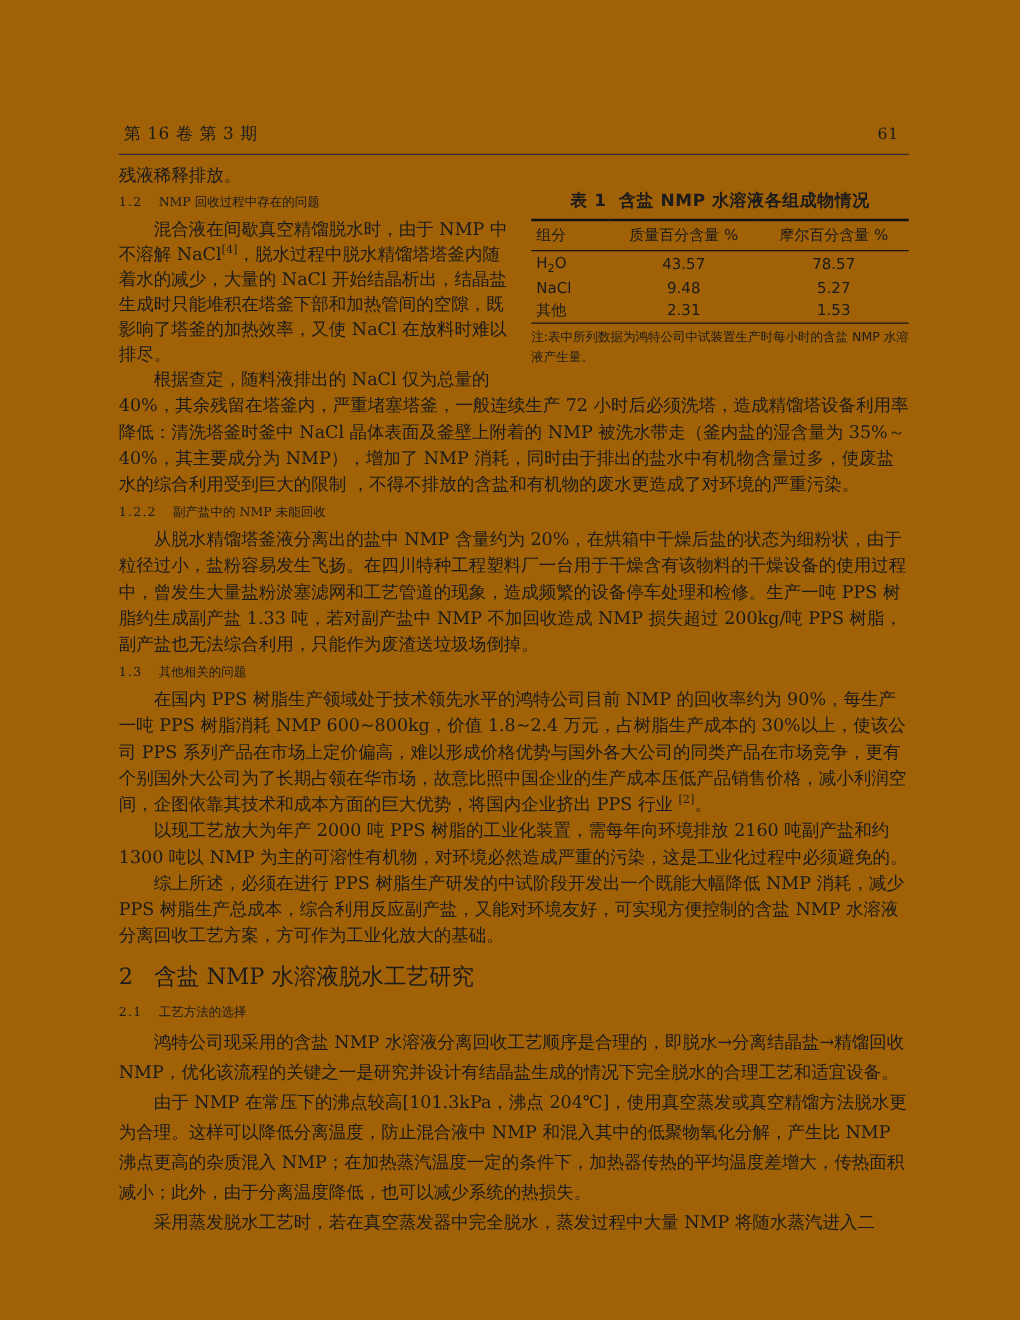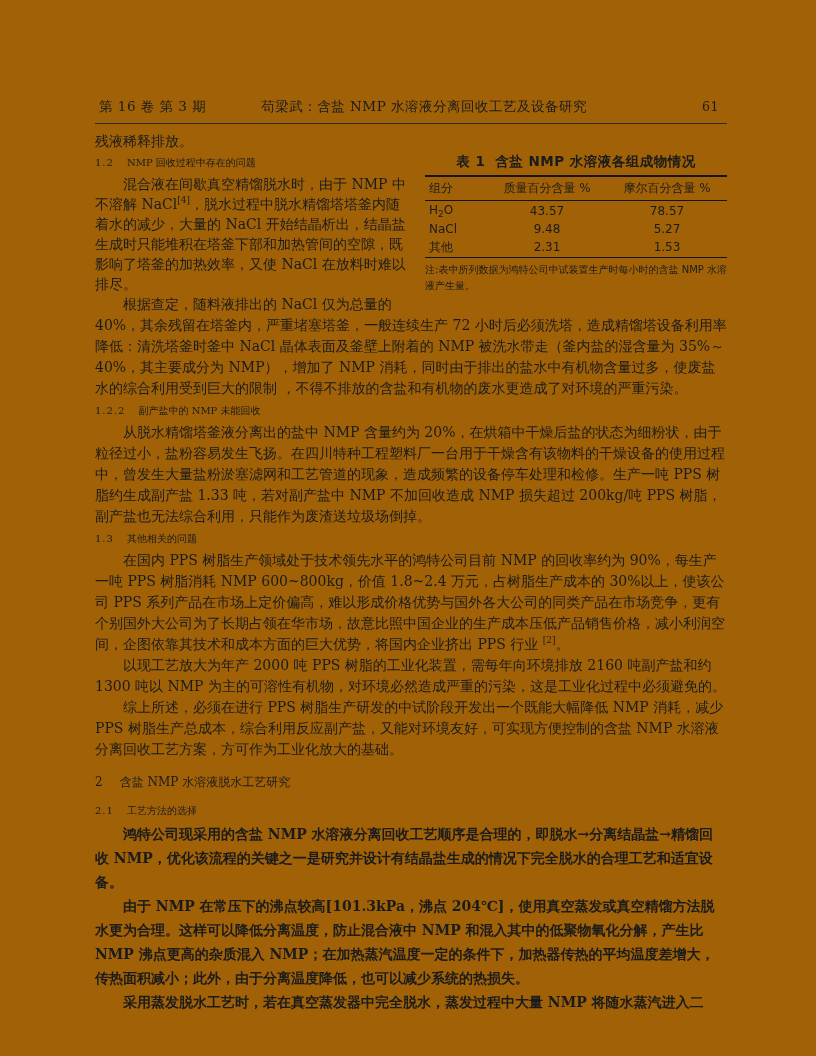--- a/index.html
+++ b/index.html
@@ -30,25 +30,25 @@
     letter-spacing: 0.5px;
   }
   .pheader .rtitle { margin-left: -60px; }
   .pheader .pnum { font-size: 12.5px; padding-right: 6px; }
 
   .bodytext { margin-top: 7px; font-size: 14px; }
   .bodytext p { margin: 0; text-indent: 2em; }
   .bodytext p.noind { text-indent: 0; }
   .lh20 { line-height: 20px; }
   .lh21 { line-height: 21px; }
-  .lh24 { line-height: 24px; font-weight: bold; }
+  .lh24 { line-height: 24px; }
 
   .h-sub { line-height: 21px; margin: 1px 0; font-size: 10px; }
   .h-sub .num { margin-right: 13px; letter-spacing: 1px; }
-  .h-main { font-size: 12px; line-height: 30px; margin: 7px 0 3px 0; }
+  .h-main { font-size: 18px; line-height: 30px; margin: 7px 0 3px 0; }
   .h-main .num { margin-right: 17px; }
 
   sup.ref { font-size: 9px; vertical-align: super; line-height: 0; }
 
   
   .tablebox {
     float: right;
     width: 302px;
     margin: 1px 0 10px 14px;
     font-family: "DejaVu Sans", "Liberation Sans", sans-serif;
@@ -90,21 +90,20 @@
   }
 </style>
 </head>
 <body>
 
 <div class="page">
   <div class="content">
 
     <div class="pheader">
       <span class="vol">第 16 卷  第 3 期</span>
-      <span class="rtitle">苟梁武：含盐 NMP 水溶液分离回收工艺及设备研究</span>
       <span class="pnum">61</span>
     </div>
 
     <div class="bodytext">
 
       <p class="noind lh20">残液稀释排放。</p>
 
       <aside class="tablebox">
         <div class="tbl-title">
           <span class="cap-label">表 1</span><span>含盐 NMP 水溶液各组成物情况</span>

